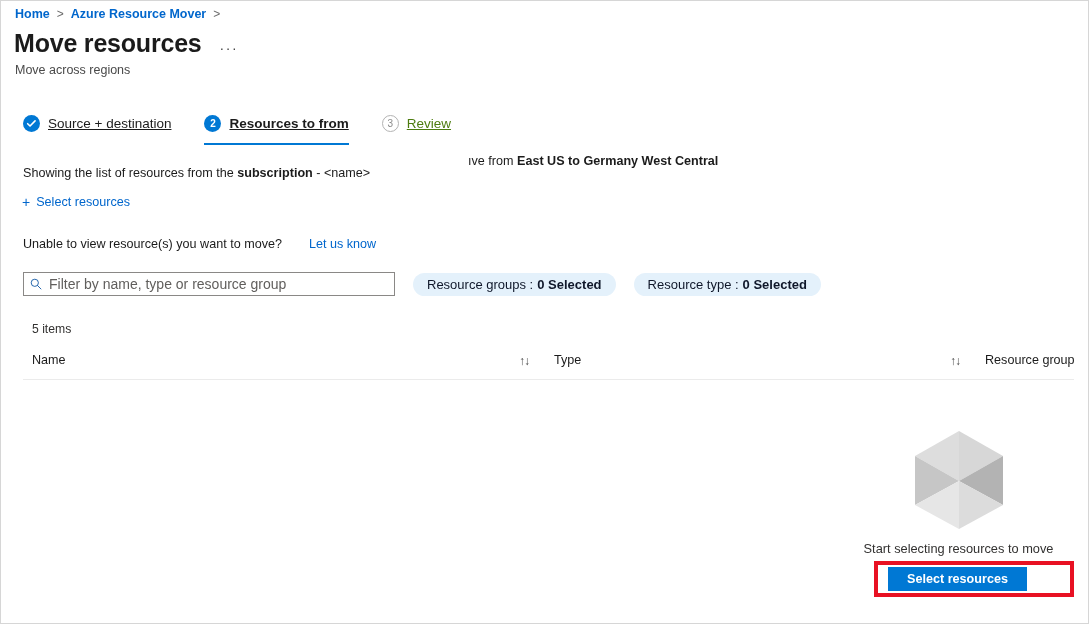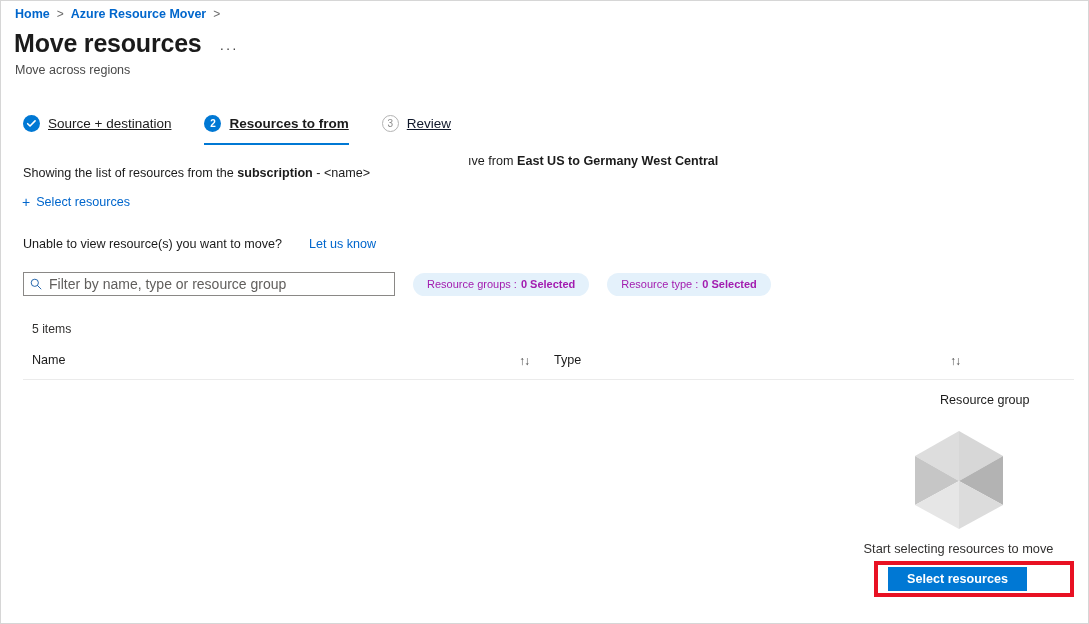--- a/index.html
+++ b/index.html
@@ -123,21 +123,21 @@
     font-weight: 400;
   }
   .step-label {
     margin-left: 8px;
     font-size: 13.5px;
     color: #1b1b1b;
     white-space: nowrap;
     text-decoration: underline;
   }
   .step.current .step-label { font-weight: 600; }
-  .step.todo .step-label { color: #0f172a; }
+  .step.todo .step-label { color: #4d7c0f; }
   .step-underline {
     position: absolute;
     left: 0;
     right: 0;
     bottom: 0;
     height: 2px;
     background: #0078d4;
   }
 
   
@@ -224,22 +224,22 @@
   .search-input::placeholder { color: #605e5c; opacity: 1; }
 
   .pill {
     margin-left: 18px;
     height: 23px;
     border-radius: 12px;
     background: #e4f1fb;
     display: flex;
     align-items: center;
     padding: 0 14px;
-    font-size: 11px;
-    color: #a21caf;
+    font-size: 13px;
+    color: #0f172a;
     cursor: pointer;
     white-space: nowrap;
   }
   .pill .pill-value { font-weight: 700; margin-left: 4px; }
 
   
   .item-count {
     position: absolute;
     left: 31px;
     top: 321px;
@@ -259,21 +259,21 @@
   .th {
     position: absolute;
     top: 0;
     font-size: 12.6px;
     color: #1b1b1b;
     white-space: nowrap;
     cursor: pointer;
   }
   .th-name { left: 9px; }
   .th-type { left: 531px; }
-  .th-rg   { left: 917px; margin-top: 40px; }
+  .th-rg   { left: 962px; }
   .sort-icon {
     position: absolute;
     top: 1px;
     color: #4a4a4a;
     font-size: 12px;
     cursor: pointer;
     letter-spacing: -1px;
   }
   .sort-name { left: 496px; }
   .sort-type { left: 927px; }

